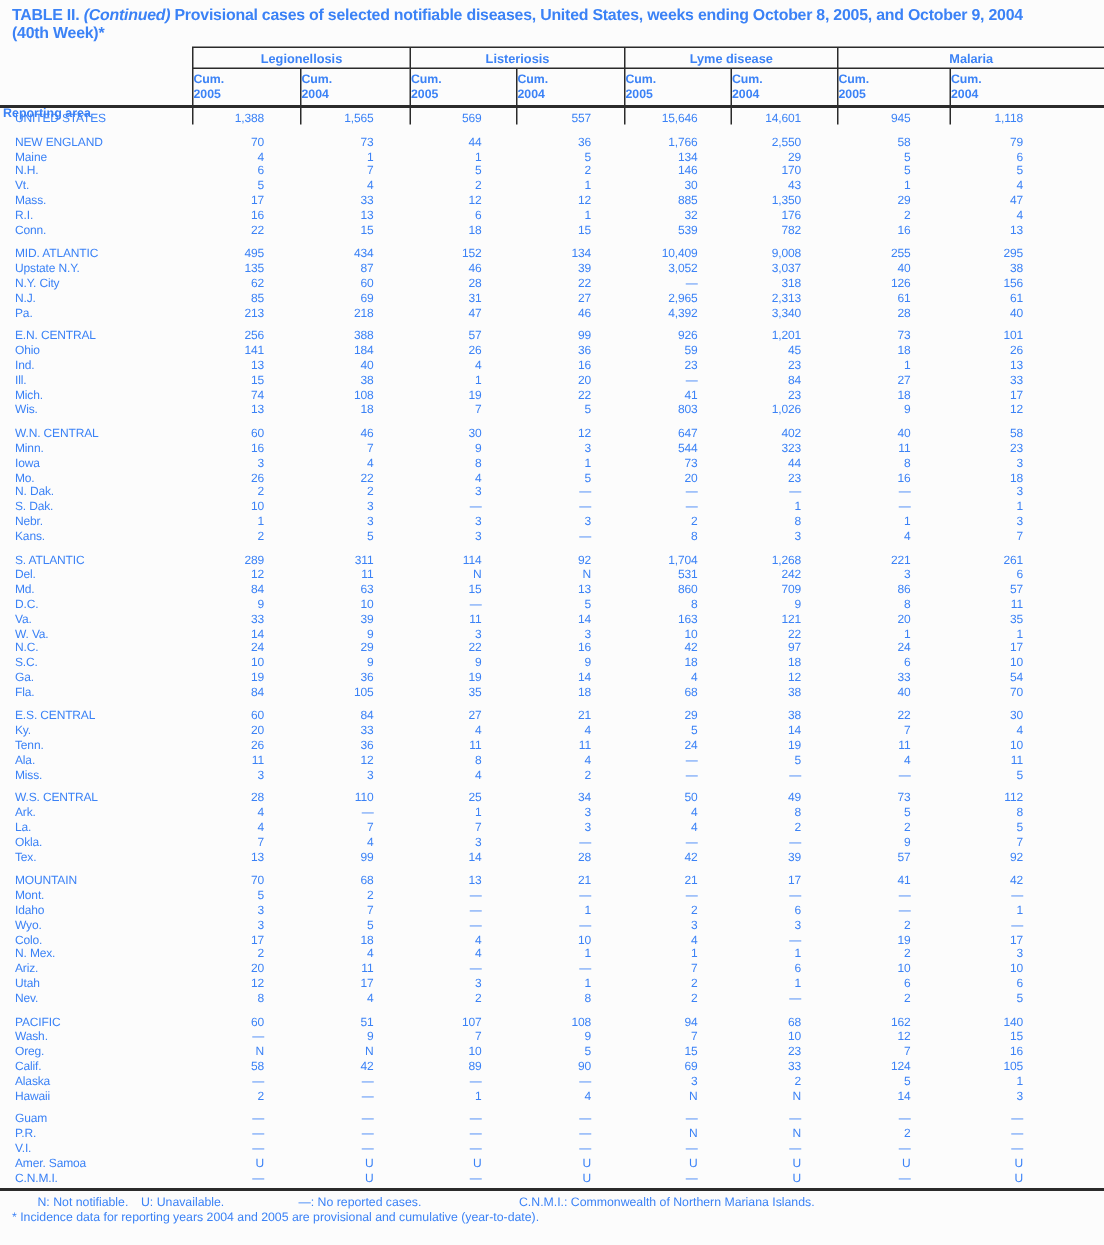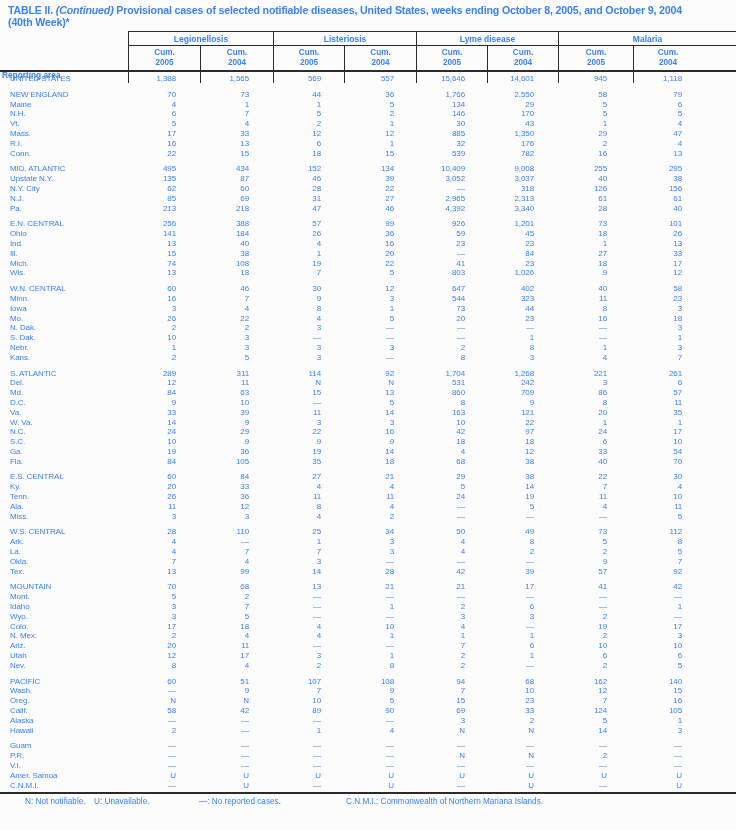--- a/index.html
+++ b/index.html
@@ -25,21 +25,21 @@
   .head-right{width:608px;margin-left:35px;}
   .group-row{display:flex;border-top:1px solid #2b2b2b;}
   .gcell{
     box-sizing:border-box;border-left:1px solid #2b2b2b;border-bottom:1px solid #2b2b2b;
     text-align:center;font-weight:700;font-size:8.5px;padding:2px 0 1px;
   }
   .g1{width:145px}.g2{width:143px}.g3{width:142px}.g4{width:178px}
   .sub-row{display:flex;}
   .scell{
     box-sizing:border-box;border-left:1px solid #2b2b2b;
-    text-align:center;font-weight:700;font-size:8.2px;line-height:9.8px;
+    font-weight:700;font-size:8.2px;line-height:9.8px;
     padding-top:2px;padding-bottom:15px;
   }
   .scell.col8{padding-right:34px;}
   .thick-rule{position:absolute;left:0;top:70px;width:736px;height:2px;background:#2b2b2b;}
   
   .tbody{position:absolute;left:0;top:74px;width:736px;}
   .trow{display:flex;height:9.8px;line-height:9.8px;font-size:8px;letter-spacing:-0.1px;white-space:nowrap;}
   .trow.gap{margin-top:6px;justify-content:flex-end;}
   .cell{box-sizing:border-box;}
   .cell.area{width:128px;padding-left:10px;overflow:hidden;}
@@ -856,14 +856,15 @@
       </div>
     </div>
 
   <div class="foot-rule"></div>
   <div class="legend-line">
       <span class="legend-item" style="left: 9px; padding-left: 16px;">N: Not notifiable.</span>
       <span class="legend-item" style="left: 94px;">U: Unavailable.</span>
       <span class="legend-item" style="left: 199px;">—: No reported cases.</span>
       <span class="legend-item" style="left: 346px;">C.N.M.I.: Commonwealth of Northern Mariana Islands.</span>
     </div>
+  <div class="note2">* Incidence data for reporting years 2004 and 2005 are provisional and cumulative (year-to-date).</div>
 
 </div>
 
 </body></html>

